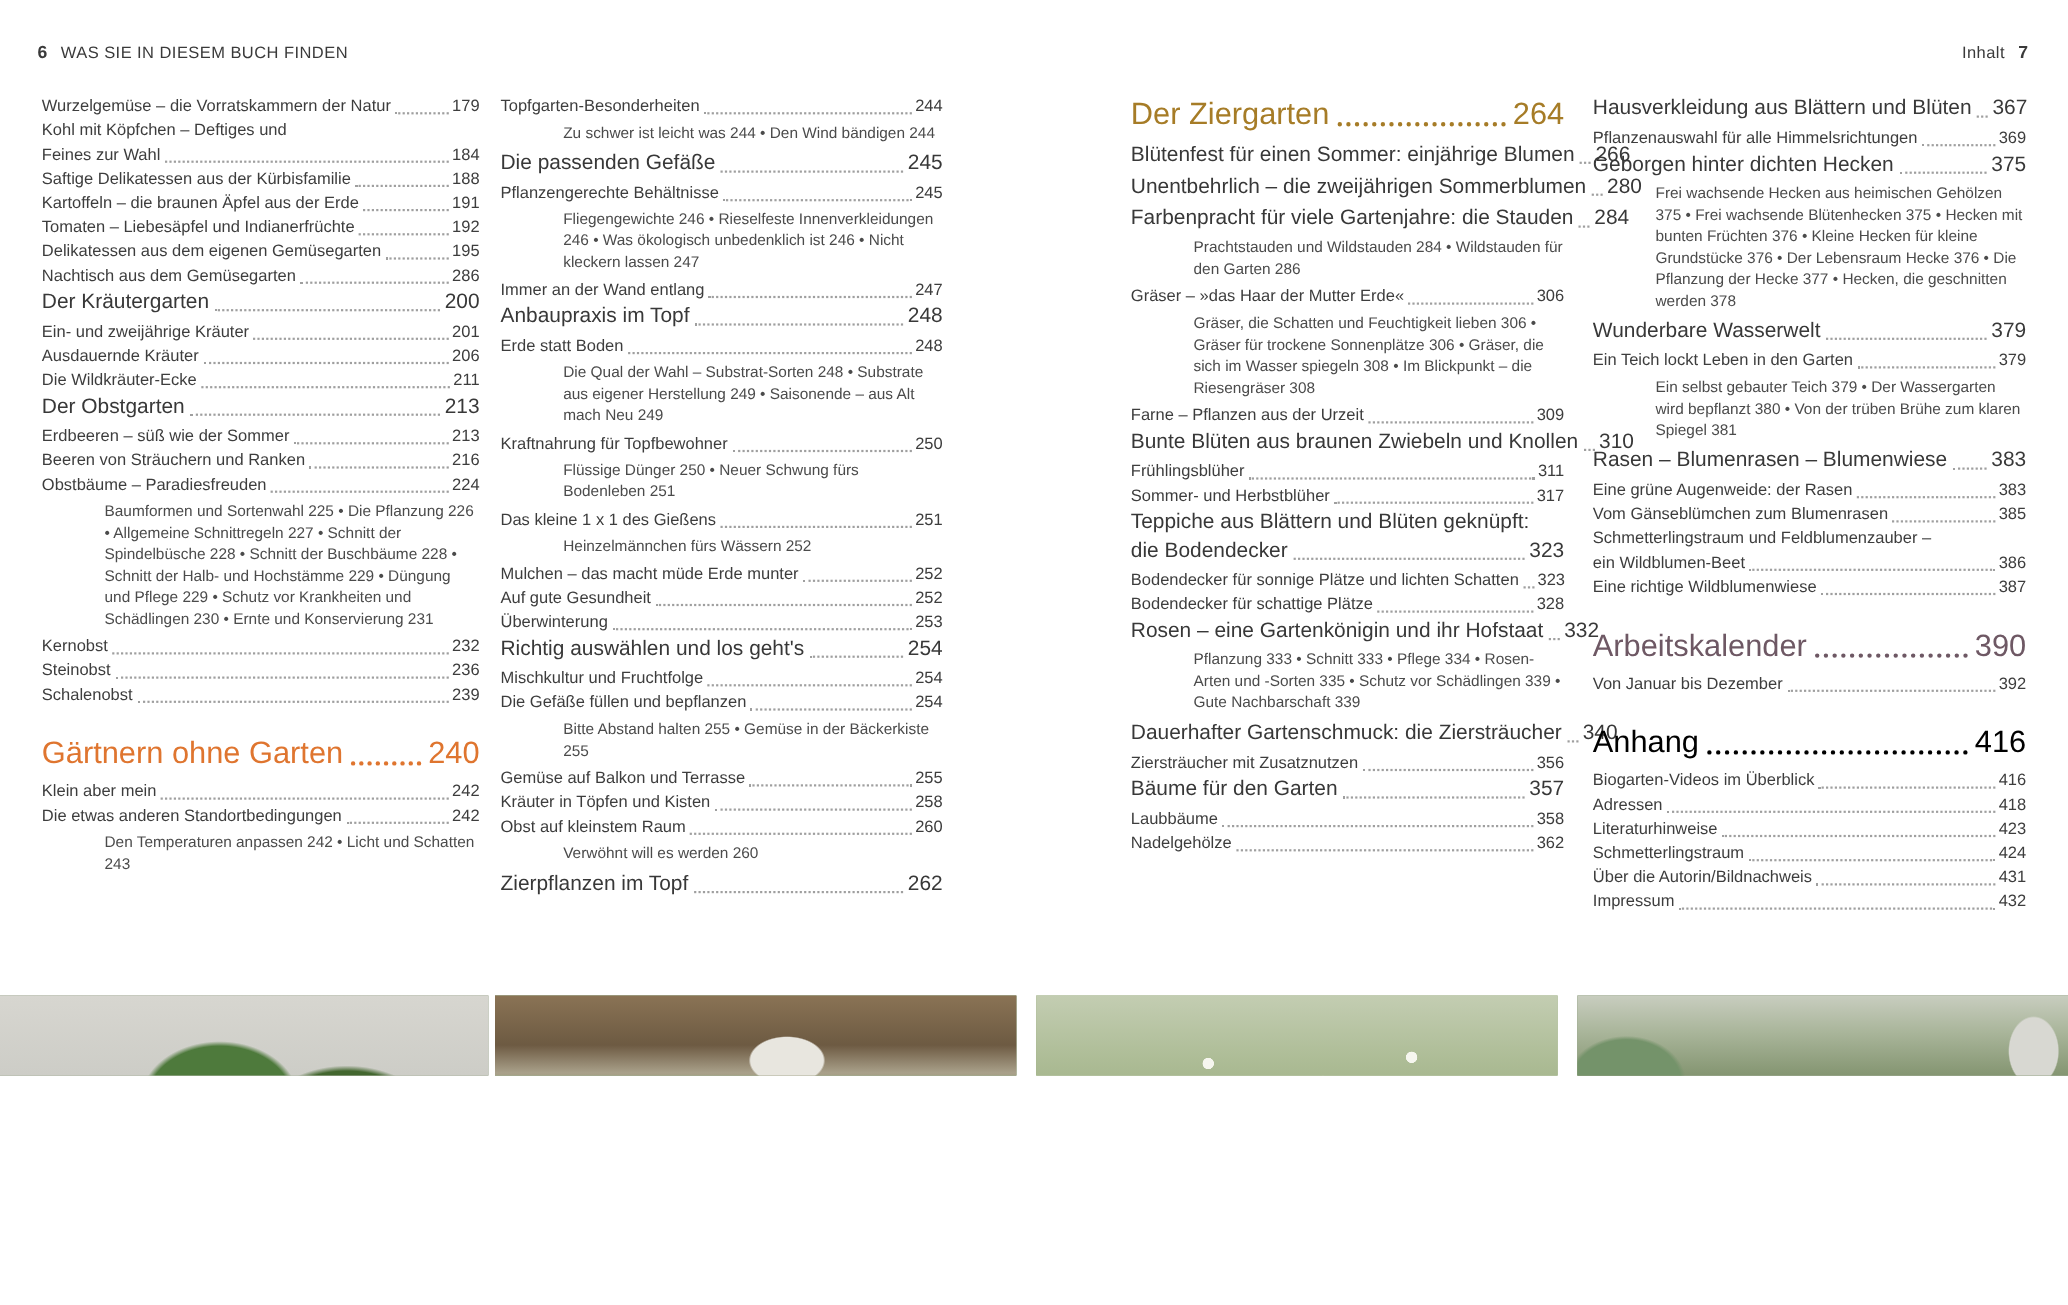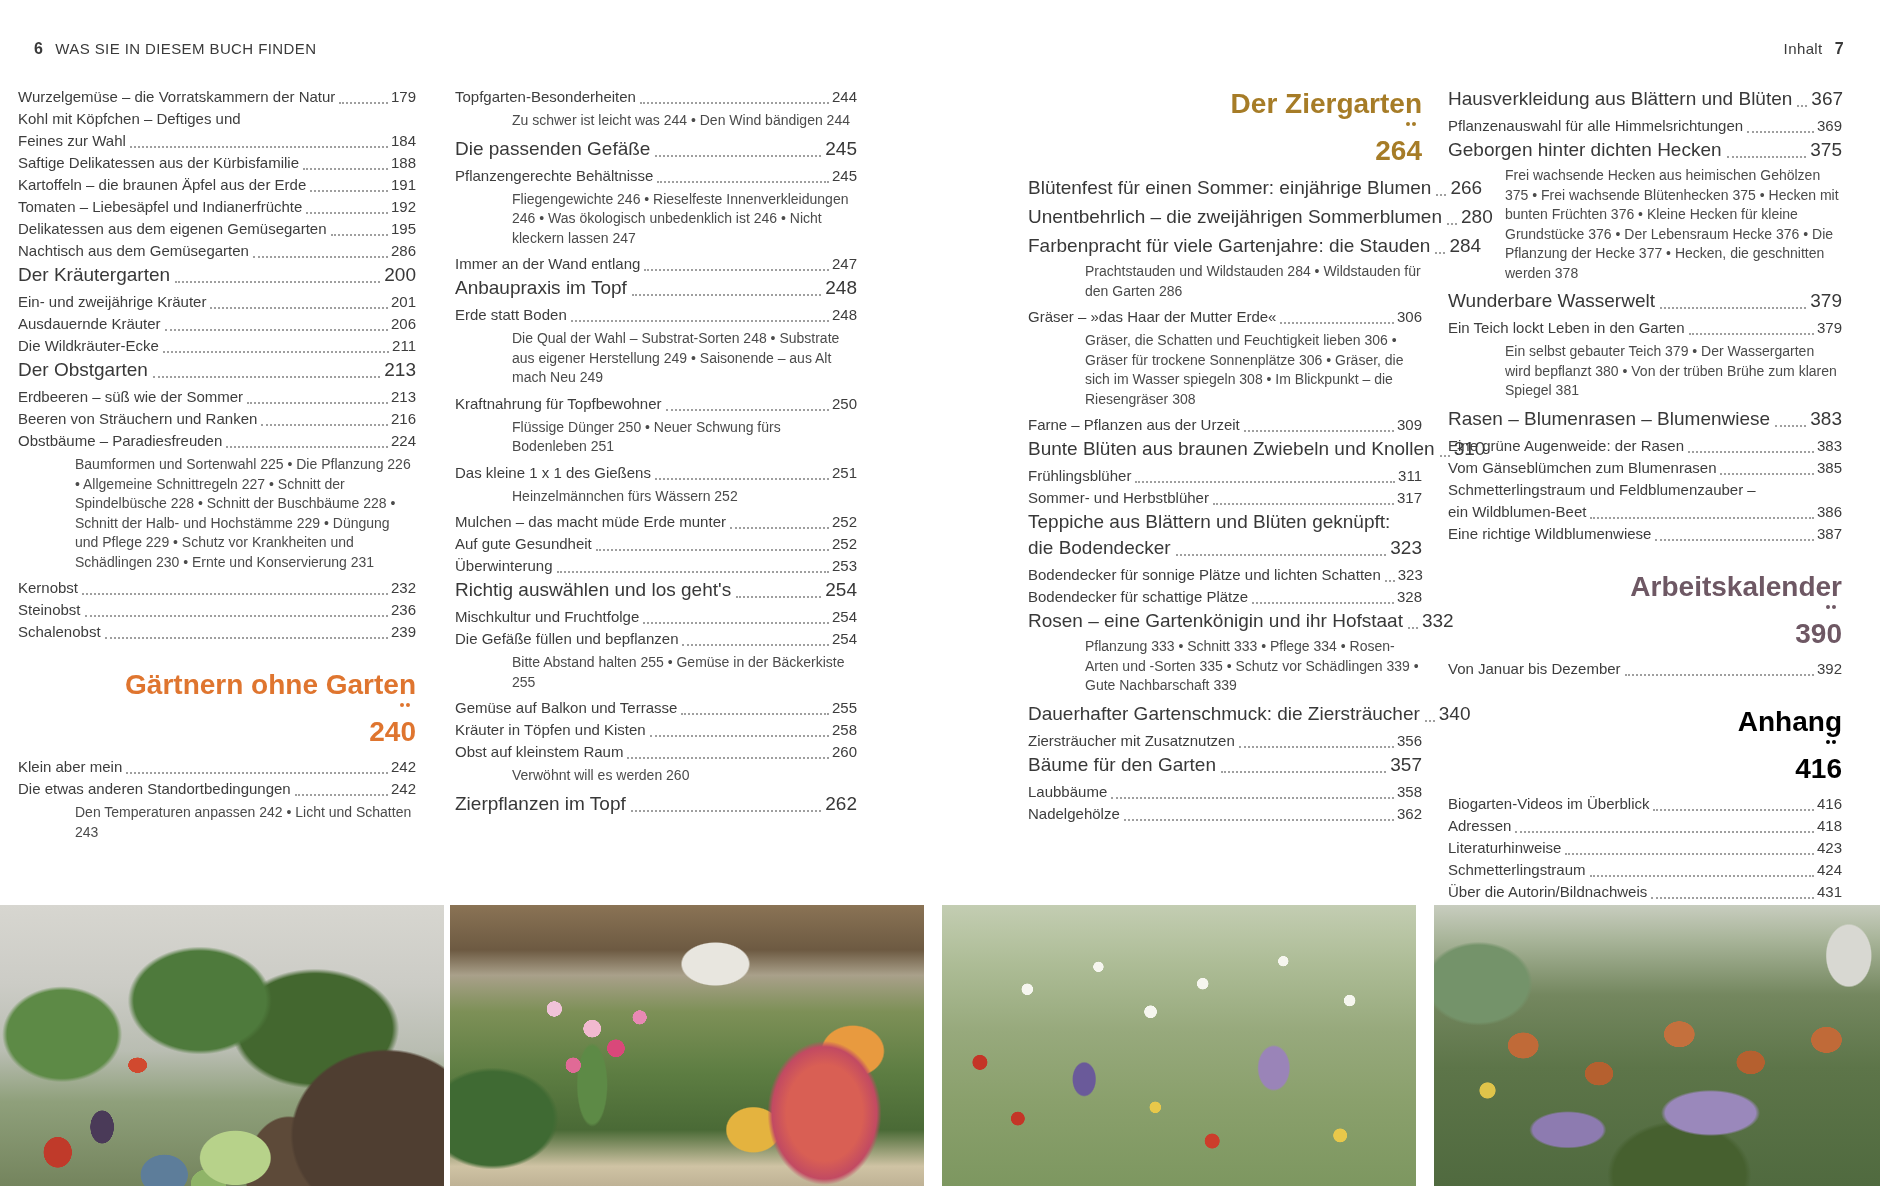--- a/index.html
+++ b/index.html
@@ -1,47 +1,47 @@
 <!DOCTYPE html>
 <html><head>
 <meta charset="utf-8">
 <style>
   html,body{margin:0;padding:0;background:#ffffff;}
   .spread{
     position:relative;
-    width:1880px;height:1186px;
+    width:1880px;height:978px;
     background:#ffffff;
     font-family:"Liberation Sans","DejaVu Sans",sans-serif;
     color:#3d3d3d;
     overflow:hidden;
   }
   
   .runhead{position:absolute;top:40px;font-size:15px;letter-spacing:.4px;color:#3a3a3a;}
   .runhead .folio{font-weight:700;font-size:16px;}
   #head-left{left:34px;}
   #head-left .folio{margin-right:12px;}
   #head-right{right:36px;text-align:right;}
   #head-right .folio{margin-left:12px;}
   
   .toc-col{position:absolute;top:86px;}
-  #col1{left:18px;width:398px;}
+  #col1{left:38px;width:398px;}
   #col2{left:455px;width:402px;}
   #col3{left:1028px;width:394px;}
   #col4{left:1448px;width:394px;}
   .row{display:flex;align-items:flex-end;}
   .toc-col > .row:first-child{margin-top:0 !important;}
   .lbl{white-space:nowrap;}
   .leader{flex:1;min-width:10px;border-bottom:2px dotted #9f9f9f;margin:0 3px 4px 4px;}
   .pg{white-space:nowrap;}
   .entry,.wrap{font-size:15px;line-height:22px;color:#3d3d3d;}
   .section,.swrap{font-size:19px;line-height:26px;margin-bottom:3px;color:#383838;}
   .swrap{margin-bottom:0;}
   .section.cont{margin-top:0;}
   .section .leader{border-bottom:2px dotted #9f9f9f;margin:0 4px 5px 5px;}
-  .chapter{font-size:28px;line-height:36px;font-weight:700;margin-top:24px;margin-bottom:6px;flex-direction:column;}
+  .chapter{font-size:28px;line-height:36px;font-weight:400;margin-top:24px;margin-bottom:6px;}
   .chapter .leader{border-bottom:4px dotted currentColor;margin:0 6px 7px 7px;}
   .sub{display:block;font-size:14px;line-height:19.5px;color:#4b4b4b;padding-left:57px;margin:3px 0 5px 0;}
   
   .photo{position:absolute;top:905px;height:281px;}
   #ph1{left:0;width:444px;
     background-color:#6f7f5c;
     background-image:
       radial-gradient(60px 46px at 53% 90%, #b7d28a 0 58%, rgba(0,0,0,0) 60%),
       radial-gradient(30px 24px at 47% 99%, #8fb468 0 58%, rgba(0,0,0,0) 60%),
       radial-gradient(24px 26px at 13% 88%, #c03a2a 0 58%, rgba(0,0,0,0) 60%),

